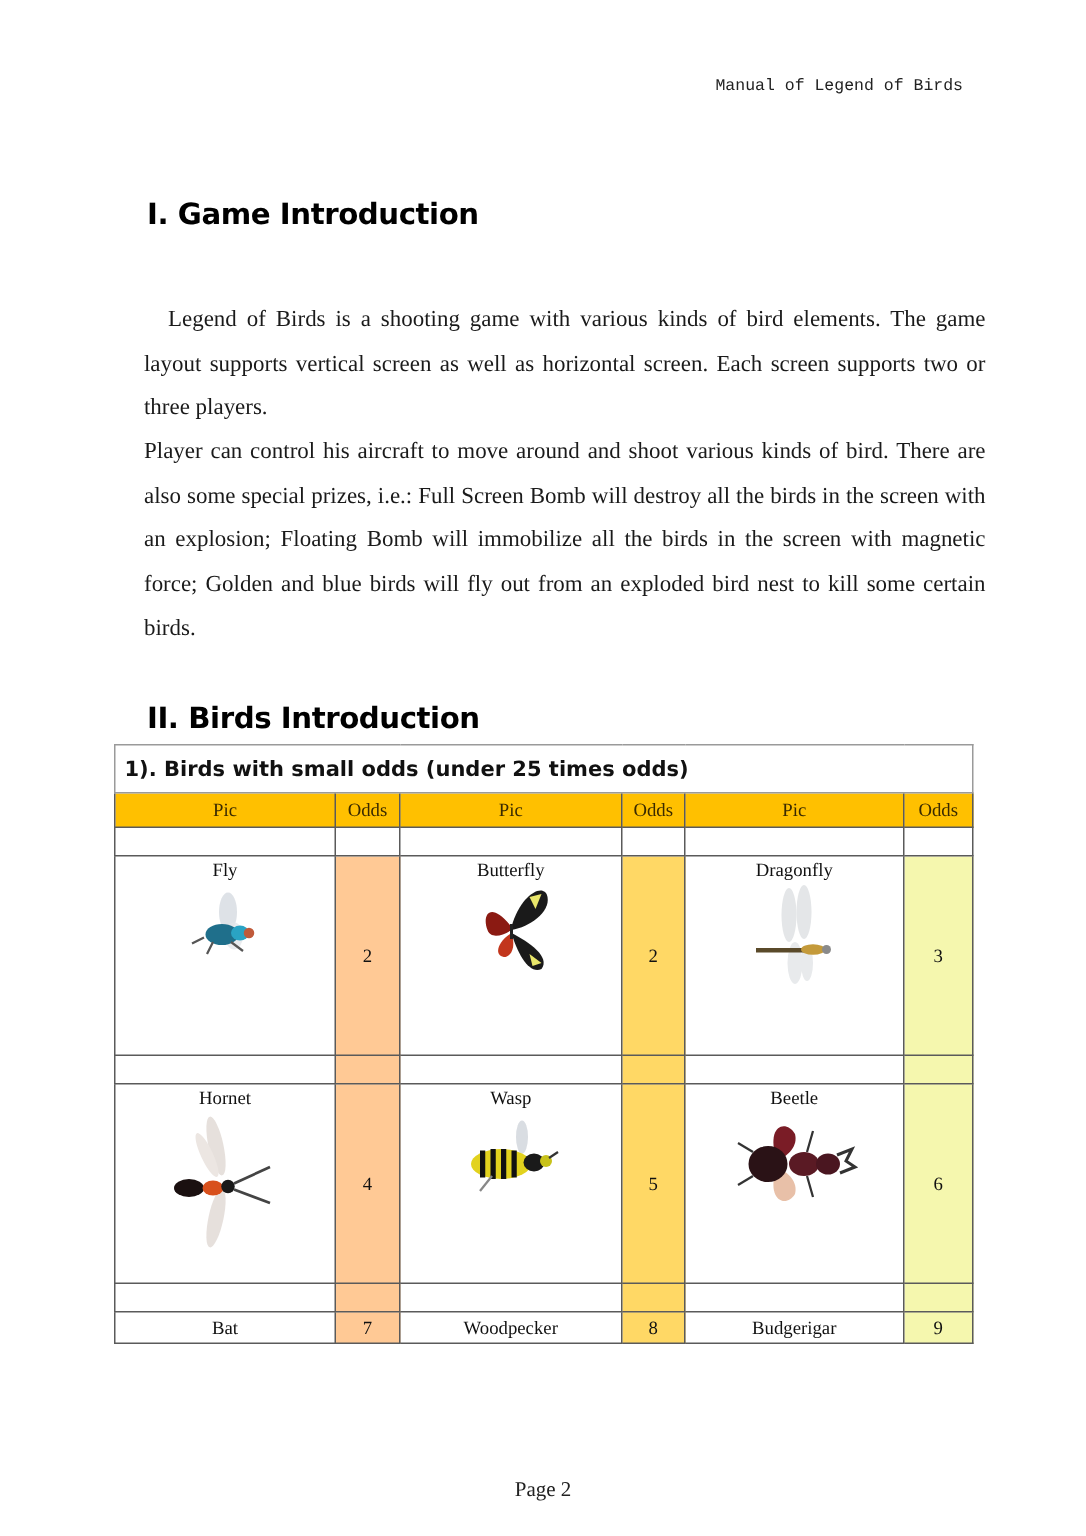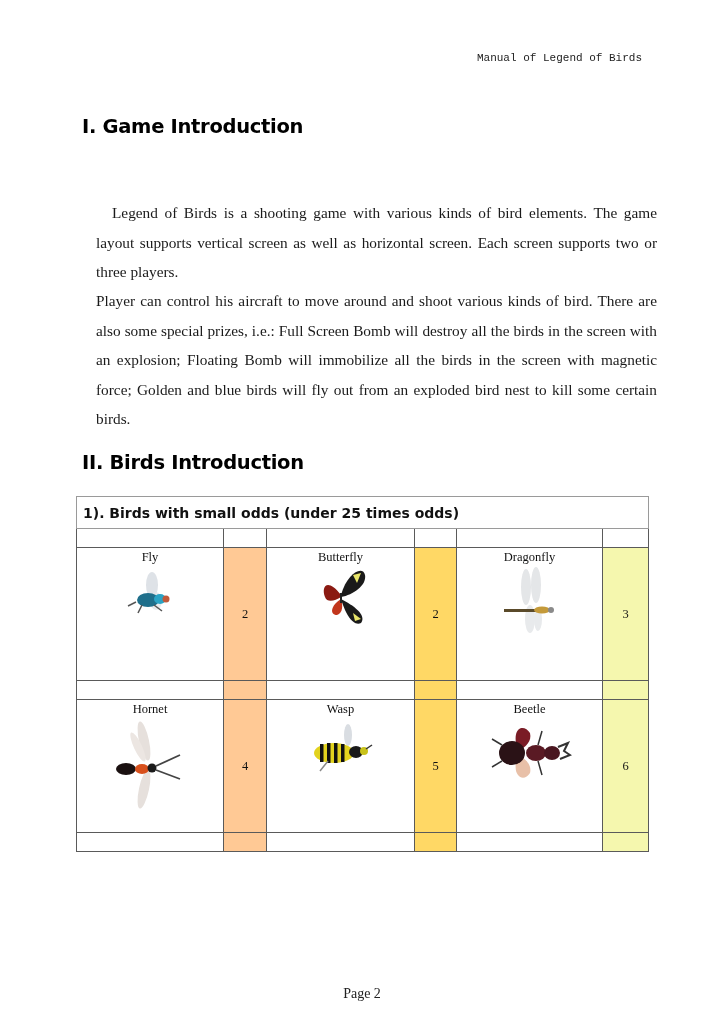--- a/index.html
+++ b/index.html
@@ -1,18 +1,18 @@
 <!DOCTYPE html>
 <html><head>
 <meta charset="utf-8">
 <style>
   html, body { margin:0; padding:0; background:#ffffff; }
   body { width:724px; height:1024px; position:relative; overflow:hidden; font-family:"Liberation Serif", serif; color:#111; }
   .running-head { position:absolute; top:52px; right:82px; font-size:11px; color:#222;font-family:Liberation Mono, monospace; }
-  h2 { position:absolute; left:82px; margin:0; font-family:"DejaVu Sans", sans-serif; font-weight:bold; font-size:19.5px; letter-spacing:-0.3px; color:#000; }
+  h2 { position:absolute; left:82px; margin:16px; font-family:"DejaVu Sans", sans-serif; font-weight:bold; font-size:19.5px; letter-spacing:-0.3px; color:#000; }
   .p { position:absolute; left:82px; width:561px; font-size:15.3px; line-height:29.5px; text-align:justify; margin:14px; color:#1a1a1a; }
   .indent { text-indent:16px; }
   table { position:absolute; left:76px; top:496px; border-collapse:collapse; width:572px; table-layout:fixed; font-size:12.5px; }
   td { border:1px solid #5a5a5a; text-align:center; padding:0; vertical-align:middle; }
   .title-cell { text-align:left; font-family:"DejaVu Sans", sans-serif; font-weight:bold; font-size:14px; padding-left:6px; height:31px; border-color:#9a9a9a; }
   .hdr td { background:#FFC000; height:22px; color:#3a2a00; }
   .spacer td { height:18px; }
   .pic-cell { vertical-align:top; }
   .pic-label { display:block; margin-top:2px; font-size:12.5px; }
   .pic-img { display:block; margin:6px auto 0; }
@@ -39,20 +39,28 @@
     <col style="width:147px">
       <col style="width:43px">
     <col style="width:148px">
       <col style="width:42px">
     <col style="width:146px">
       <col style="width:46px">
   </colgroup>
   <tbody>
       <tr>
     <td colspan="6" class="title-cell">1). Birds with small odds (under 25 times odds)</td>
+  </tr>
+  <tr class="hdr">
+    <td>Pic</td>
+    <td>Odds</td>
+    <td>Pic</td>
+    <td>Odds</td>
+    <td>Pic</td>
+    <td>Odds</td>
   </tr>
   <tr class="spacer">
     <td></td>
         <td></td>
         <td></td>
         <td></td>
         <td></td>
         <td></td>
   </tr>
 
@@ -157,16 +165,24 @@
   </tr>
   <tr class="spacer">
     <td></td>
         <td class="o1"></td>
         <td></td>
         <td class="o2"></td>
         <td></td>
         <td class="o3"></td>
   </tr>
 
+  <tr class="row-last">
+    <td>Bat</td>
+    <td class="o1">7</td>
+    <td>Woodpecker</td>
+    <td class="o2">8</td>
+    <td>Budgerigar</td>
+    <td class="o3">9</td>
+  </tr>
 </tbody>
   </table>
 
 <div class="footer">Page 2</div>
 
 </body></html>

